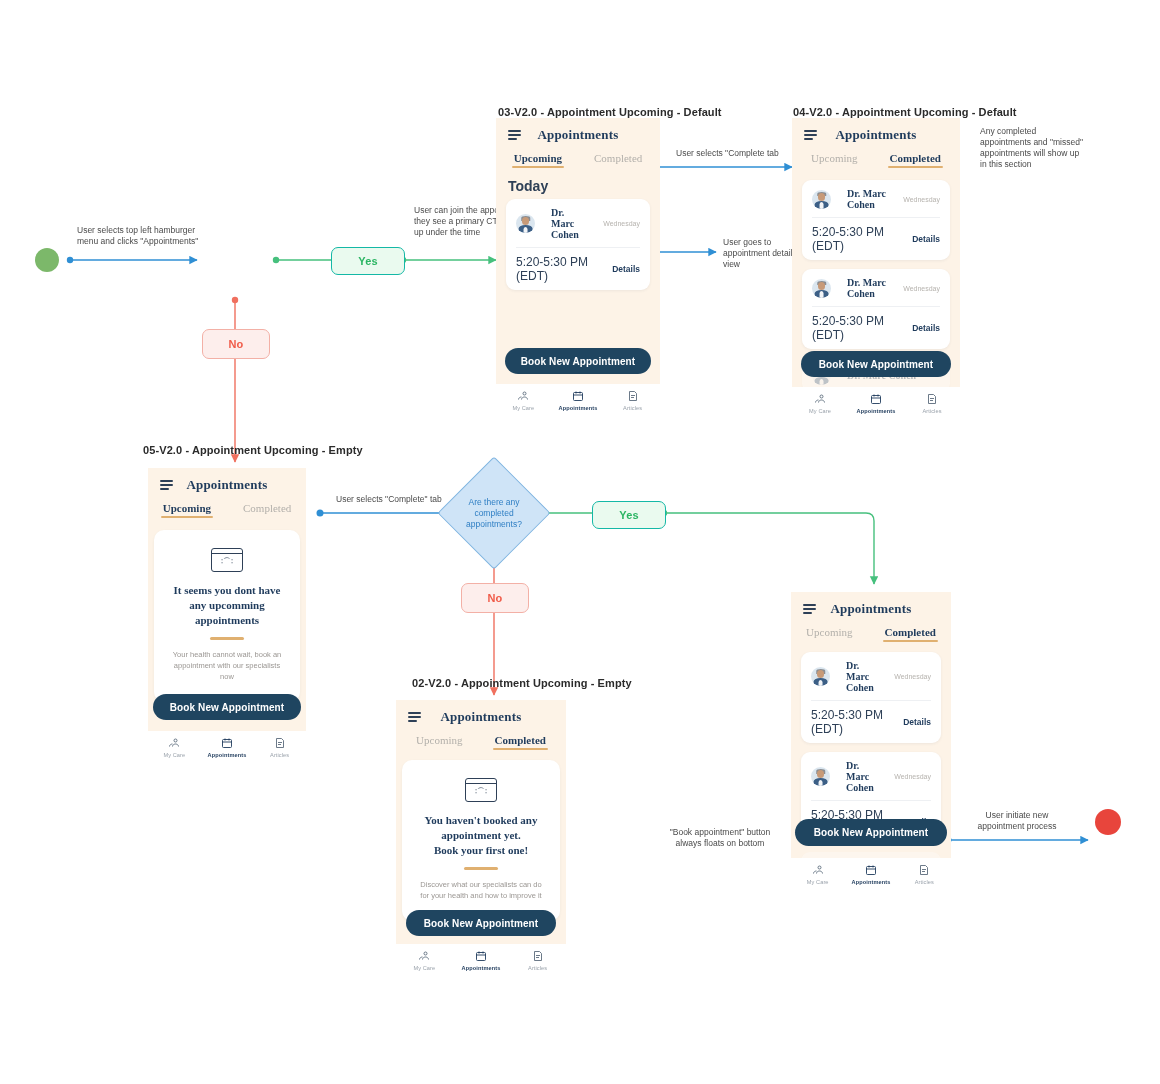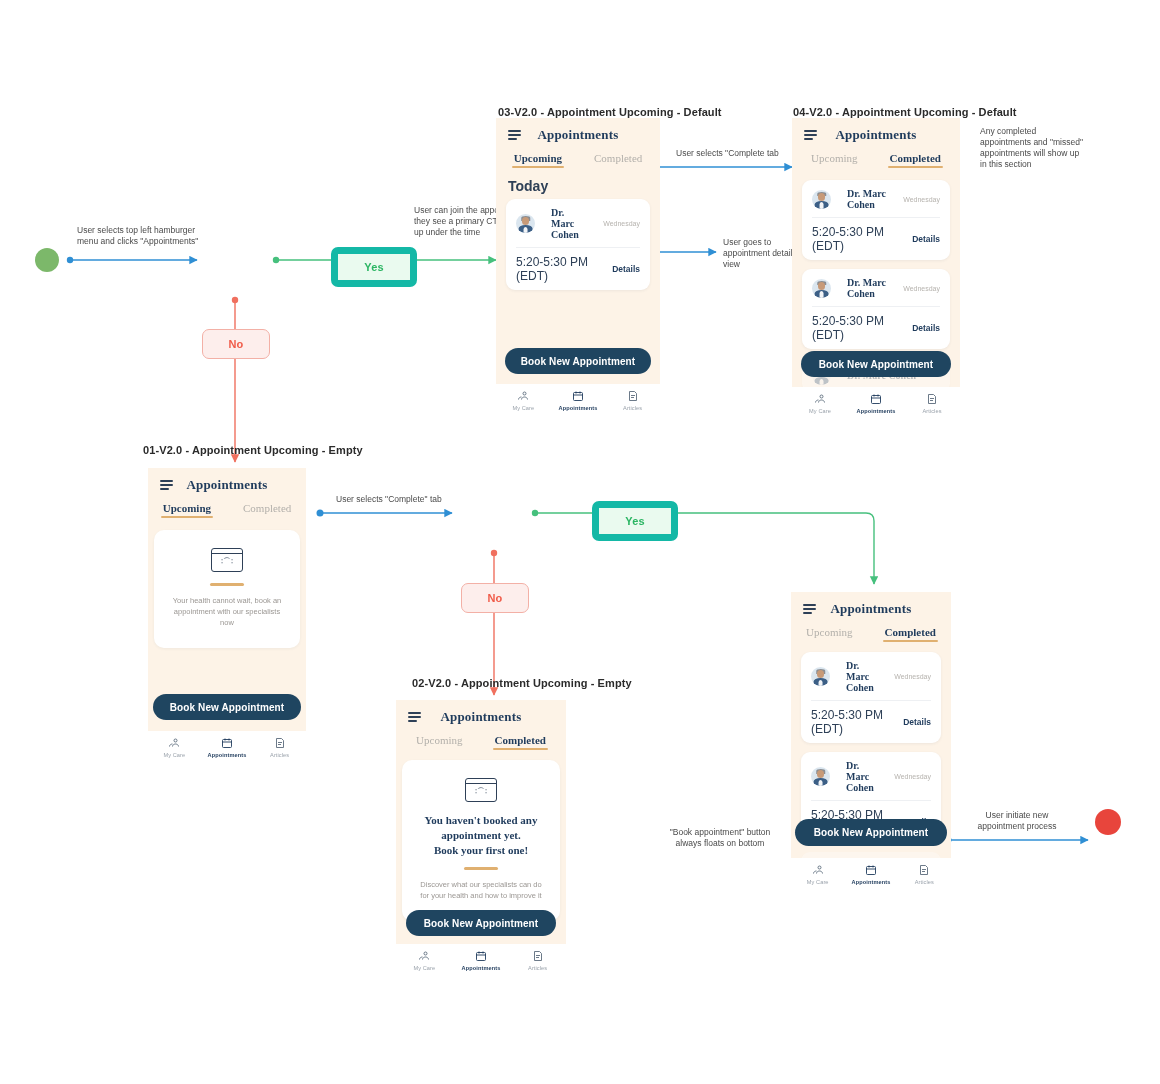--- a/index.html
+++ b/index.html
@@ -7,21 +7,21 @@
   .canvas{position:absolute;inset:0;}
   svg.flow{position:absolute;left:0;top:0;width:1160px;height:1084px;pointer-events:none;}
 
   
   .anno{position:absolute;font-family:"Liberation Sans",sans-serif;font-size:8.5px;line-height:11px;color:#4a4a4a;white-space:pre-line;}
   .anno.c{text-align:center;}
 
   
   .node-box{position:absolute;display:flex;align-items:center;justify-content:center;
     border-radius:7px;font-size:11px;font-weight:700;letter-spacing:.2px;}
-  .node-yes{background:#eafaef;border:7px solid #14b8a6;color:#2bb563;}
+  .node-yes{background:#eafaef;border:1px solid #14b8a6;color:#2bb563;}
   .node-no{background:#fdeeec;border:1px solid #f3b0a6;color:#f05c4a;}
 
   .diamond{position:absolute;}
   .diamond .dshape{position:absolute;inset:0;background:#cfe4f7;border:1px solid #7fb4e0;
      transform:rotate(45deg);border-radius:3px;}
   .diamond .dtext{position:absolute;inset:0;display:flex;align-items:center;justify-content:center;
      text-align:center;font-size:8.5px;line-height:11px;color:#2f7fc4;font-weight:400;padding:0 6px;box-sizing:border-box;}
 
   
   .screen-label{position:absolute;font-size:11px;font-weight:700;color:#2b2b2b;letter-spacing:.1px;white-space:nowrap;}
@@ -144,29 +144,33 @@
 
   <div class="anno" style="left:77px;top:225px;width:130px;">User selects top left hamburger menu and clicks "Appointments"</div>
   <div class="anno" style="left:414px;top:205px;width:120px;">User can join the appointment they see a primary CTA show up under the time</div>
   <div class="anno" style="left:676px;top:148px;width:160px;">User selects "Complete tab</div>
   <div class="anno" style="left:723px;top:237px;width:78px;">User goes to appointment details view</div>
   <div class="anno" style="left:980px;top:126px;width:105px;">Any completed appointments and "missed" appointments will show up in this section</div>
   <div class="anno" style="left:336px;top:494px;width:140px;">User selects "Complete" tab</div>
   <div class="anno c" style="left:660px;top:827px;width:120px;">"Book appointment" button always floats on bottom</div>
   <div class="anno c" style="left:962px;top:810px;width:110px;">User initiate new appointment process</div>
 
+  <div class="diamond" style="left:454px;top:473px;width:80px;height:80px;">
+    <div class="dshape"></div>
+    <div class="dtext">Are there any completed appointments?</div>
+  </div>
 
   <div class="node-box node-yes" style="left:331px;top:247px;width:72px;height:26px;">Yes</div>
   <div class="node-box node-no" style="left:202px;top:329px;width:66px;height:28px;">No</div>
   <div class="node-box node-yes" style="left:592px;top:501px;width:72px;height:26px;">Yes</div>
   <div class="node-box node-no" style="left:461px;top:583px;width:66px;height:28px;">No</div>
 
   <div class="screen-label" style="left:498px;top:106px;">03-V2.0 - Appointment Upcoming - Default</div>
   <div class="screen-label" style="left:793px;top:106px;">04-V2.0 - Appointment Upcoming - Default</div>
-  <div class="screen-label" style="left:143px;top:444px;">01-V2.0 - Appointment Upcoming - Empty</div>
+  <div class="screen-label" style="left:143px;top:444px;">05-V2.0 - Appointment Upcoming - Empty</div>
   <div class="screen-label" style="left:412px;top:677px;">02-V2.0 - Appointment Upcoming - Empty</div>
 
   <div class="phone" style="left:496px;top:118px;width:164px;height:300px;">
     <div class="ph-head">
       <div class="burger">
           <i></i>
           <i></i>
           <i></i>
         </div>
       <div class="ph-title">Appointments</div>
@@ -320,20 +324,21 @@
       <div class="ph-title">Appointments</div>
     </div>
     <div class="ph-tabs">
       <div class="ph-tab active">Upcoming</div>
       <div class="ph-tab">Completed</div>
     </div>
     <div class="empty-card">
       <div class="empty-icon">
         <div class="face">∶⌒∶</div>
       </div>
+      <div class="empty-title">It seems you dont have any upcomming appointments</div>
       <div class="empty-rule"></div>
       <div class="empty-sub">Your health cannot wait, book an appointment with our specialists now</div>
     </div>
     <div class="cta" style="bottom:45px;">
       <div class="cta-btn" style="width:148px;height:26px;">Book New Appointment</div>
     </div>
     <div class="ph-nav">
       <div class="nav-item">
         <svg class="nav-ic" viewBox="0 0 24 24" fill="none" stroke="currentColor" stroke-width="1.8">
             <circle cx="15" cy="7" r="3"></circle>

